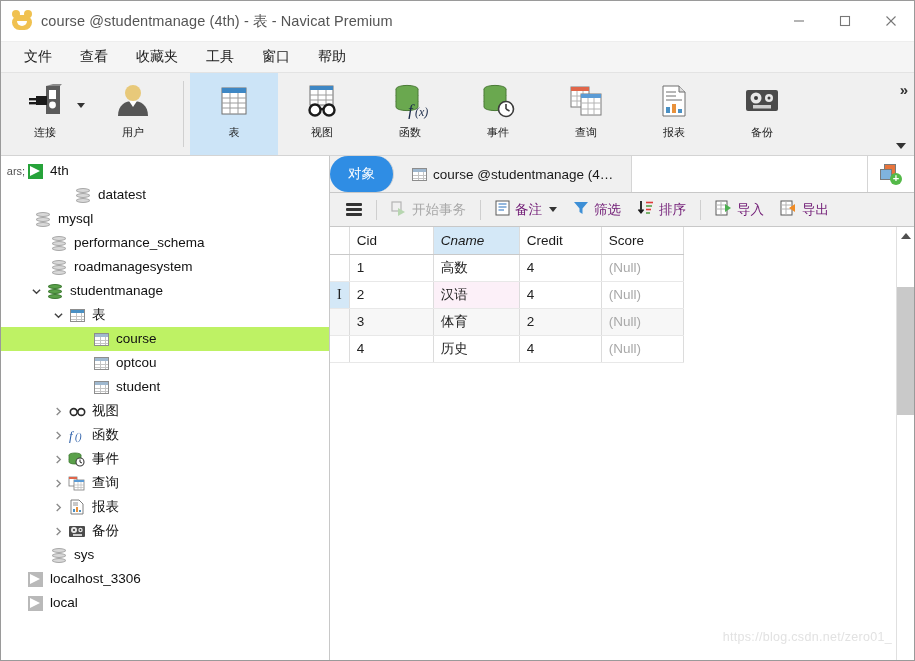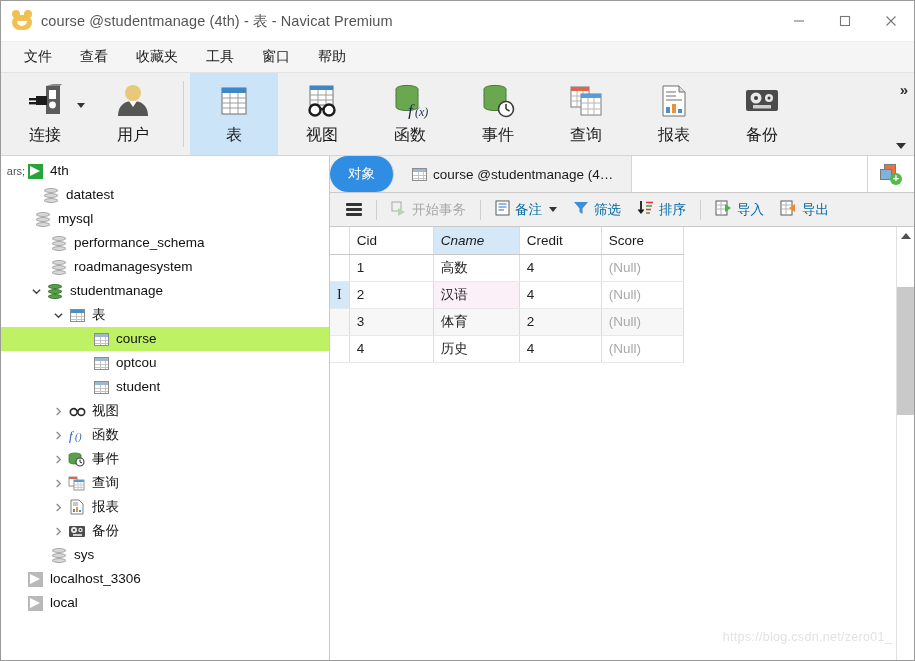--- a/index.html
+++ b/index.html
@@ -57,21 +57,21 @@
     background:#f0f0f0; border-bottom:1px solid #d4d4d4; position:relative;
   }
   .tb-sep { width:1px; background:#d0d0d0; margin:8px 6px; flex:none; }
   .tb-item {
     width:88px; display:flex; flex-direction:column; align-items:center;
     justify-content:flex-start; padding-top:8px; box-sizing:border-box;
     position:relative;
   }
   .tb-item.active { background:#cce4f7; }
   .tb-ico { height:40px; display:flex; align-items:center; justify-content:center; }
-  .tb-label { font-size:16px; color:#1a1a1a; margin-top:4px; }
+  .tb-label { font-size:11px; color:#1a1a1a; margin-top:4px; }
   .tb-caret {
     position:absolute; right:4px; top:30px; width:0; height:0;
     border-left:4px solid transparent; border-right:4px solid transparent;
     border-top:5px solid #333;
   }
   .tb-overflow {
     position:absolute; right:6px; top:8px; font-size:15px; color:#333; font-weight:bold;
   }
   .tb-more {
     position:absolute; right:8px; bottom:6px; width:0; height:0;
@@ -159,21 +159,21 @@
     background:#54b948; color:#fff; font-size:11px; line-height:11px; text-align:center;
     font-weight:bold;
   }
 
   .actionbar {
     height:33px; flex:none; display:flex; align-items:center; gap:0;
     background:#f0f0f0; border-bottom:1px solid #c8c8c8; padding-left:8px;
   }
   .act {
     display:flex; align-items:center; gap:5px; padding:4px 8px; font-size:13.5px;
-    color:#0369a1; border-radius:2px;
+    color:#701a75; border-radius:2px;
   }
   .act.disabled { color:#a8a8a8; }
   .act-sep { width:1px; height:20px; background:#cfcfcf; margin:0 6px; flex:none; }
   .burger { width:16px; height:13px; display:flex; flex-direction:column; justify-content:space-between; }
   .burger i { display:block; height:3px; background:#333; border-radius:1px; }
   .caret-sm {
     width:0; height:0; border-left:4px solid transparent; border-right:4px solid transparent;
     border-top:5px solid #333; margin-left:2px;
   }
 
@@ -417,21 +417,21 @@
         <div class="twisty">
 ars;<svg width="9" height="9" viewBox="0 0 10 10">
               <path d="M1 3 L5 7 L9 3" fill="none" stroke="#444" stroke-width="1.6"></path>
             </svg></div>
         <div class="t-ico">
             <span class="conn-ico"></span>
           </div>
         <div class="t-label">4th</div>
       </div>
 
-      <div class="tree-row" style="padding-left:40px">
+      <div class="tree-row" style="padding-left:72px">
         <div class="t-ico">
             <span class="cyl gray">
               <i></i>
               <i></i>
               <i></i>
             </span>
           </div>
         <div class="t-label">datatest</div>
       </div>
       <div class="tree-row" style="padding-left:32px">

